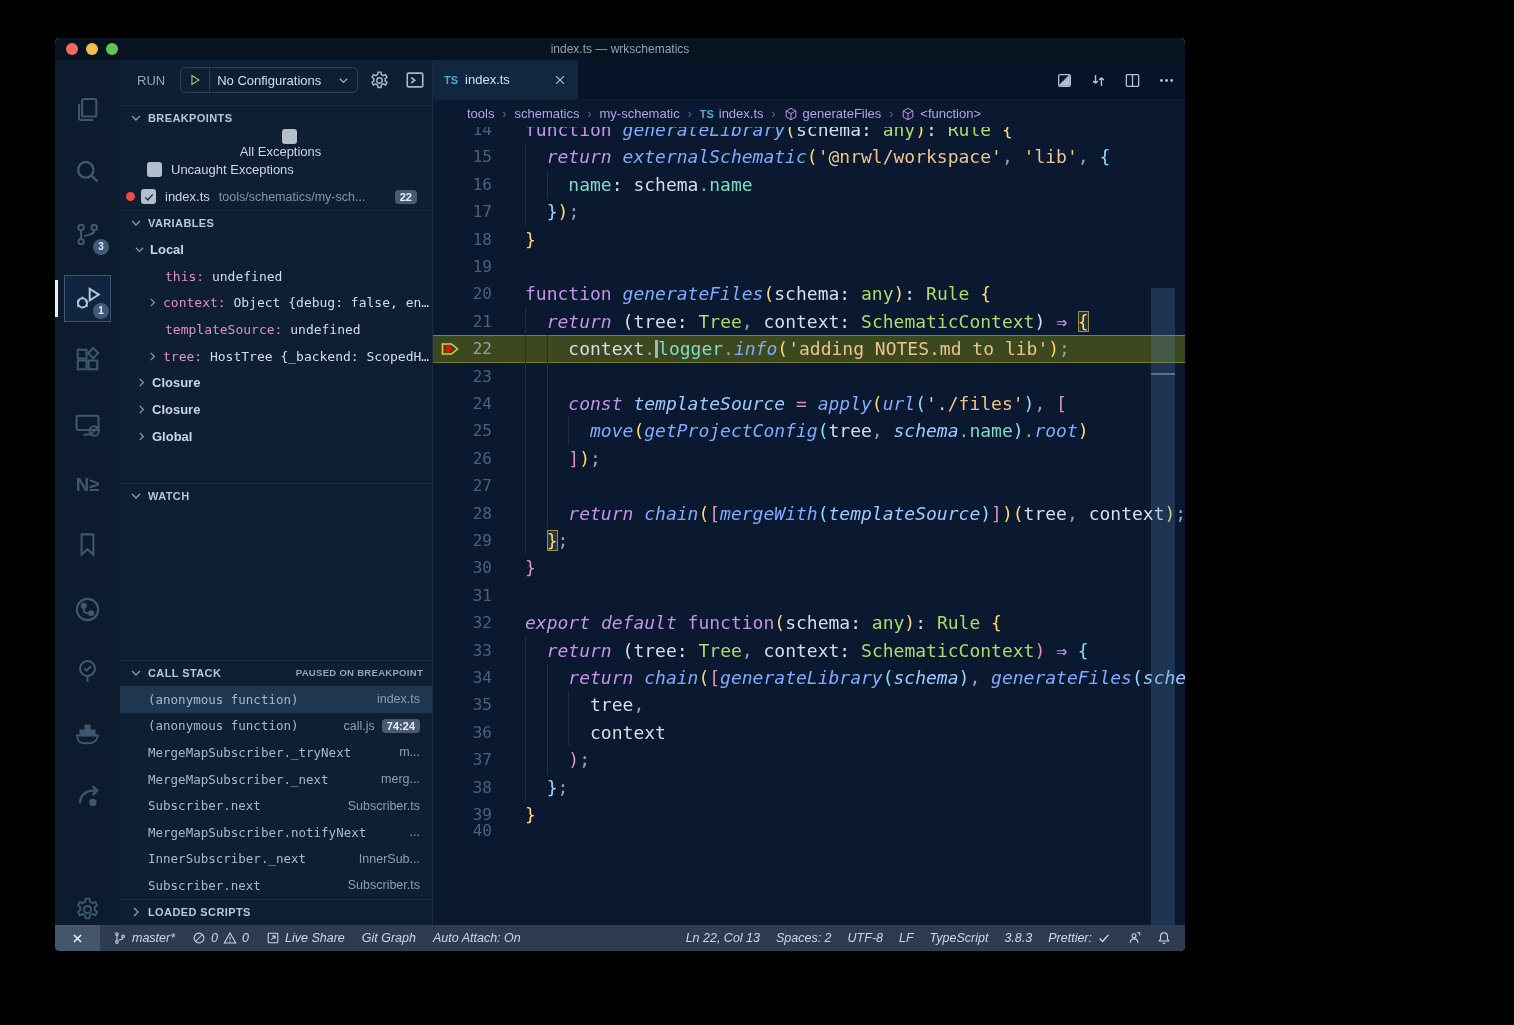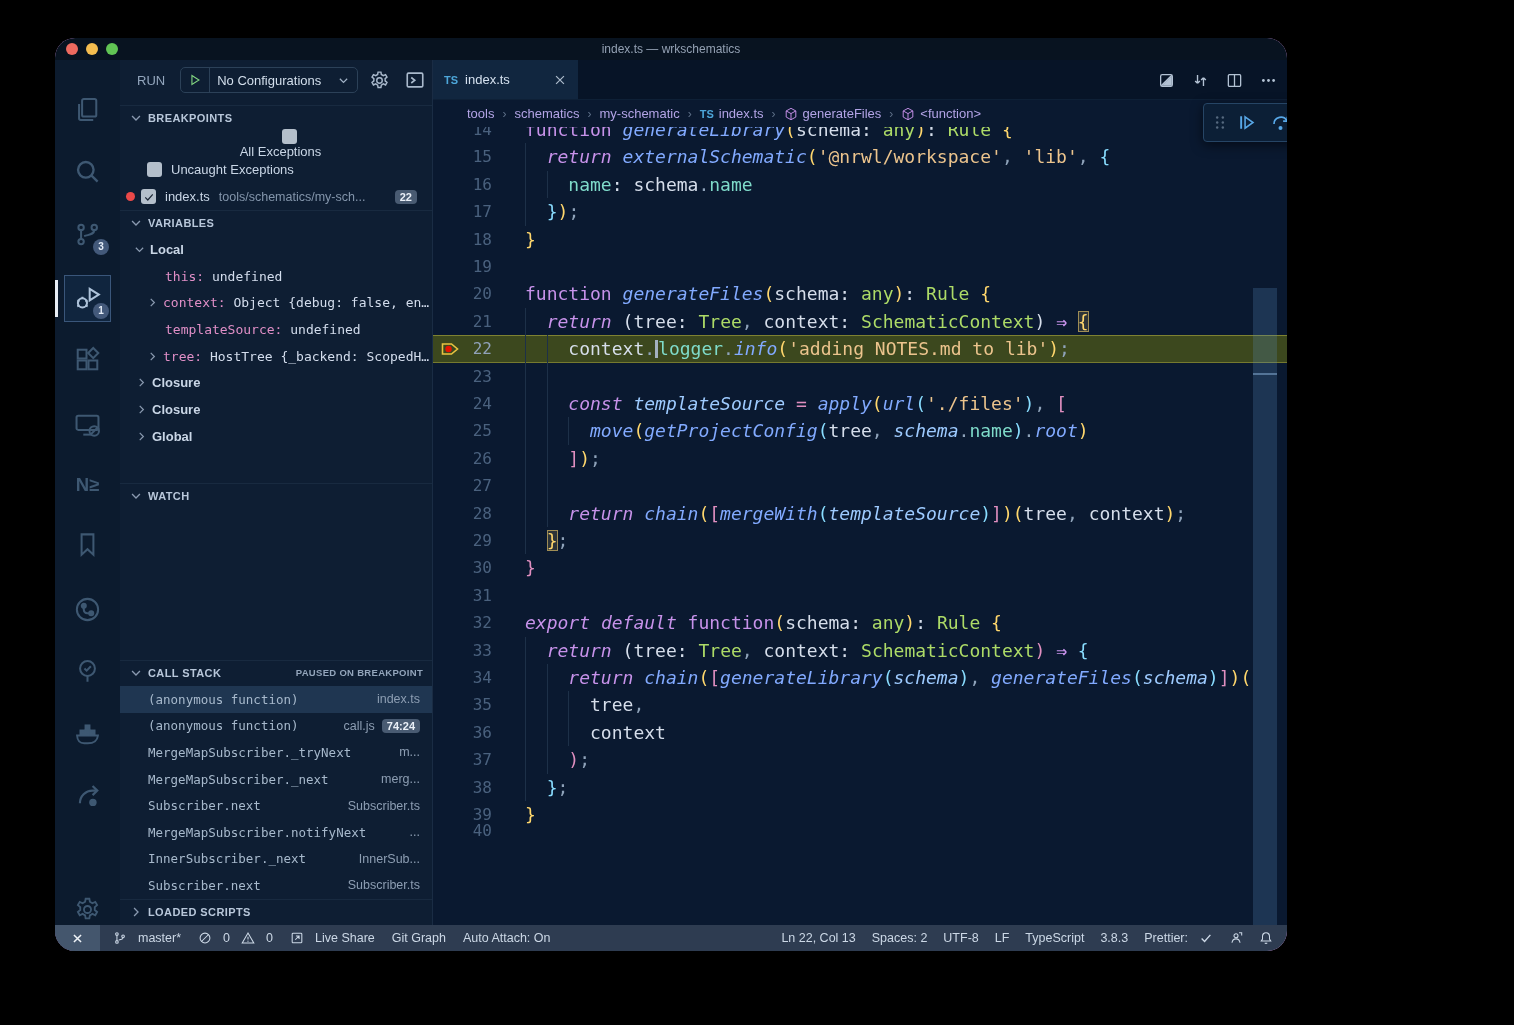--- a/index.html
+++ b/index.html
@@ -1,17 +1,17 @@
 <!DOCTYPE html>
 <html><head>
 <meta charset="utf-8">
 <style>
   html,body{margin:0;padding:0;background:#000;}
   .stage{position:relative;width:1514px;height:1025px;background:#000;overflow:hidden;font-family:"Liberation Sans",sans-serif;}
-  .window{position:absolute;left:55px;top:38px;width:1232px;height:913px;background:#f0abfc;border-radius:20px;overflow:hidden;box-shadow:0 25px 70px rgba(0,0,0,.8);}
+  .window{position:absolute;left:55px;top:38px;width:1130px;height:913px;background:#f0abfc;border-radius:5px;overflow:hidden;box-shadow:0 25px 70px rgba(0,0,0,.8);}
   
   .titlebar{position:absolute;top:0;left:0;right:0;height:22px;background:#081320;z-index:6;}
   .tl{position:absolute;top:5px;width:12px;height:12px;border-radius:50%;}
   .tl.r{left:11px;background:#ee6a5f}.tl.y{left:31px;background:#f5bd4f}.tl.g{left:51px;background:#61c454}
   .wtitle{display:block;text-align:center;line-height:22px;font-size:12px;color:#93a0b2;}
   
   .main{position:absolute;top:22px;left:0;right:0;bottom:26px;}
   .activitybar{position:absolute;left:0;top:0;bottom:0;width:65px;background:#0c1b2e;}
   .ab-item{position:absolute;left:9px;width:47px;height:47px;display:flex;align-items:center;justify-content:center;color:#3e5872;}
   .ab-item .ico{width:27px;height:27px}
@@ -83,21 +83,21 @@
   .dbtn .ico{width:19px;height:19px}
   .dbtn.grip{width:18px;color:#56697f}
   .c-blue{color:#58a8e8}.c-green{color:#7cc87c}.c-red{color:#e8796a}
   .sb-thumb{position:absolute;z-index:2;right:10px;width:24px;top:228px;bottom:0;background:rgba(88,138,186,.25);}
   .sb-mark{position:absolute;z-index:2;right:10px;width:24px;top:313px;height:2px;background:rgba(140,180,220,.5);}
   
   .statusbar{position:absolute;left:0;right:0;bottom:0;height:26px;background:#2e3c51;display:flex;align-items:center;font-size:12.5px;color:#ccd8e6;z-index:6;}
   .remote-cell{width:45px;height:100%;background:#44566d;display:flex;align-items:center;justify-content:center;color:#eef3f8;flex:none;}
   .sb-left{display:flex;align-items:center;gap:17px;margin-left:13px;}
   .sb-right{display:flex;align-items:center;gap:16px;margin-left:auto;margin-right:14px;}
-  .sb-item{display:flex;align-items:center;gap:11px;white-space:nowrap;}
+  .sb-item{display:flex;align-items:center;gap:5px;white-space:nowrap;font-style:italic;}
   .sb-item .ico{width:14px;height:14px}
   .ico{display:inline-flex;}
   .ico svg{width:100%;height:100%;display:block;}
 </style>
 </head>
 <body>
 
 <div class="stage">
   <div class="window">
 

